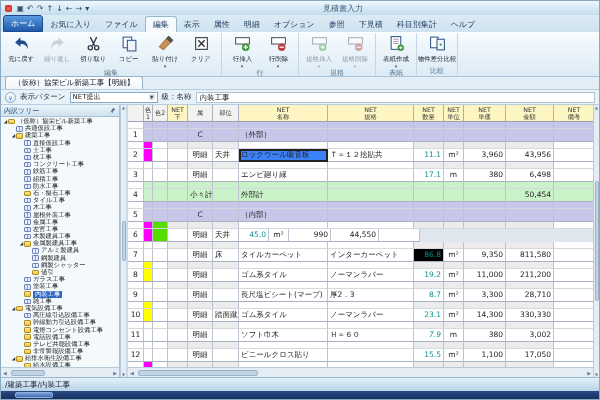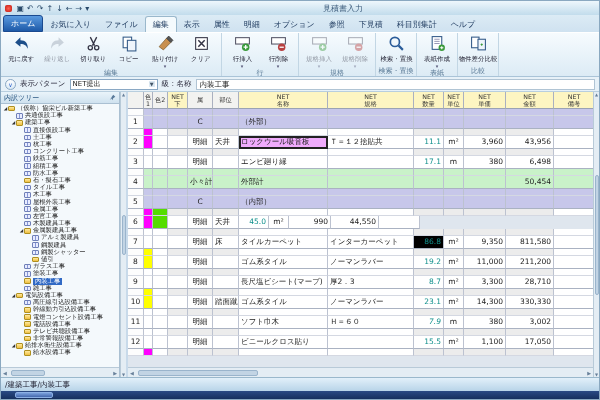--- a/index.html
+++ b/index.html
@@ -198,32 +198,20 @@
             <span class="blabel">規格削除</span>
             <span class="menuarrow">▾</span>
           </div>
         </div>
         <div class="glabel">規格</div>
       </div>
       <div class="rgroup">
         <div class="rbtns">
           <div class="rbtn">
             <span><svg viewBox="0 0 16 16">
-                <circle cx="6.5" cy="6.5" r="4.3" fill="none" stroke="#2a5c9a" stroke-width="1.6"></circle>
-                <path d="M10 10 L14 14" stroke="#2a5c9a" stroke-width="2"></path>
-              </svg></span>
-            <span class="blabel">検索・置換</span>
-          </div>
-        </div>
-        <div class="glabel">検索・置換</div>
-      </div>
-      <div class="rgroup">
-        <div class="rbtns">
-          <div class="rbtn">
-            <span><svg viewBox="0 0 16 16">
                 <rect x="3" y="1.5" width="9" height="12" fill="#fff" stroke="#335a88"></rect>
                 <path d="M5 4 h5 M5 6 h5 M5 8 h5" stroke="#88a" stroke-width=".8"></path>
                 <circle cx="12" cy="12" r="3" fill="#3a9a3a"></circle>
                 <path d="M12 10.5 v3 M10.5 12 h3" stroke="#fff" stroke-width="1"></path>
               </svg></span>
             <span class="blabel">表紙作成</span>
             <span class="menuarrow">▾</span>
           </div>
         </div>
         <div class="glabel">表紙</div>
@@ -236,20 +224,23 @@
                 <rect x="7.5" y="4" width="7" height="10" fill="#eef4fb" stroke="#335a88"></rect>
                 <path d="M10 9 h2 M11 8 v2" stroke="#3a9a3a" stroke-width="1"></path>
               </svg></span>
             <span class="blabel">物件差分比較</span>
           </div>
         </div>
         <div class="glabel">比較</div>
       </div>
     </div>
 
+  <div class="doctabs">
+    <div class="doctab">（仮称）協栄ビル新築工事【明細】</div>
+  </div>
 
   <div class="patternbar">
     <span class="pbtn">∨</span>
     <span class="pblabel">表示パターン</span>
     <span class="combo">
         <span>NET提出</span>
         <span class="ar">▼</span>
       </span>
     <span class="pblabel">級：名称</span>
     <span class="pfield">内装工事</span>
@@ -525,21 +516,21 @@
               <div class="tcell" style="width: 48px; background: rgb(236, 236, 236);"></div>
               <div class="tcell" style="width: 41px; background: rgb(255, 255, 255);"></div>
             </div>
             <div class="trow cont">
               <div class="tcell ac" style="width: 16px; background: rgb(253, 253, 253);">2</div>
               <div class="tcell" style="width: 9px; background: rgb(255, 0, 255);"></div>
               <div class="tcell" style="width: 15px; background: rgb(255, 255, 255);"></div>
               <div class="tcell ac" style="width: 20px; background: rgb(255, 255, 255);"></div>
               <div class="tcell ac" style="width: 25px; background: rgb(255, 255, 255);">明細</div>
               <div class="tcell" style="width: 26px; background: rgb(255, 255, 255);">天井</div>
-              <div class="tcell selcell" style="width: 89px; background: #f0abfc;">ロックウール吸音板</div>
+              <div class="tcell selcell" style="width: 89px; background: #3b82f6;">ロックウール吸音板</div>
               <div class="tcell" style="width: 86px; background: rgb(255, 255, 255);">Ｔ＝１２捨貼共</div>
               <div class="tcell qty" style="width: 30px; background: rgb(255, 255, 255);">11.1</div>
               <div class="tcell ac" style="width: 20px; background: rgb(255, 255, 255);">m²</div>
               <div class="tcell ar" style="width: 42px; background: rgb(255, 255, 255);">3,960</div>
               <div class="tcell ar" style="width: 48px; background: rgb(255, 255, 255);">43,956</div>
               <div class="tcell" style="width: 41px; background: rgb(255, 255, 255);"></div>
             </div>
             <div class="trow strip">
               <div class="tcell" style="width: 16px; background: rgb(253, 253, 253);"></div>
               <div class="tcell" style="width: 9px; background: rgb(255, 255, 255);"></div>

